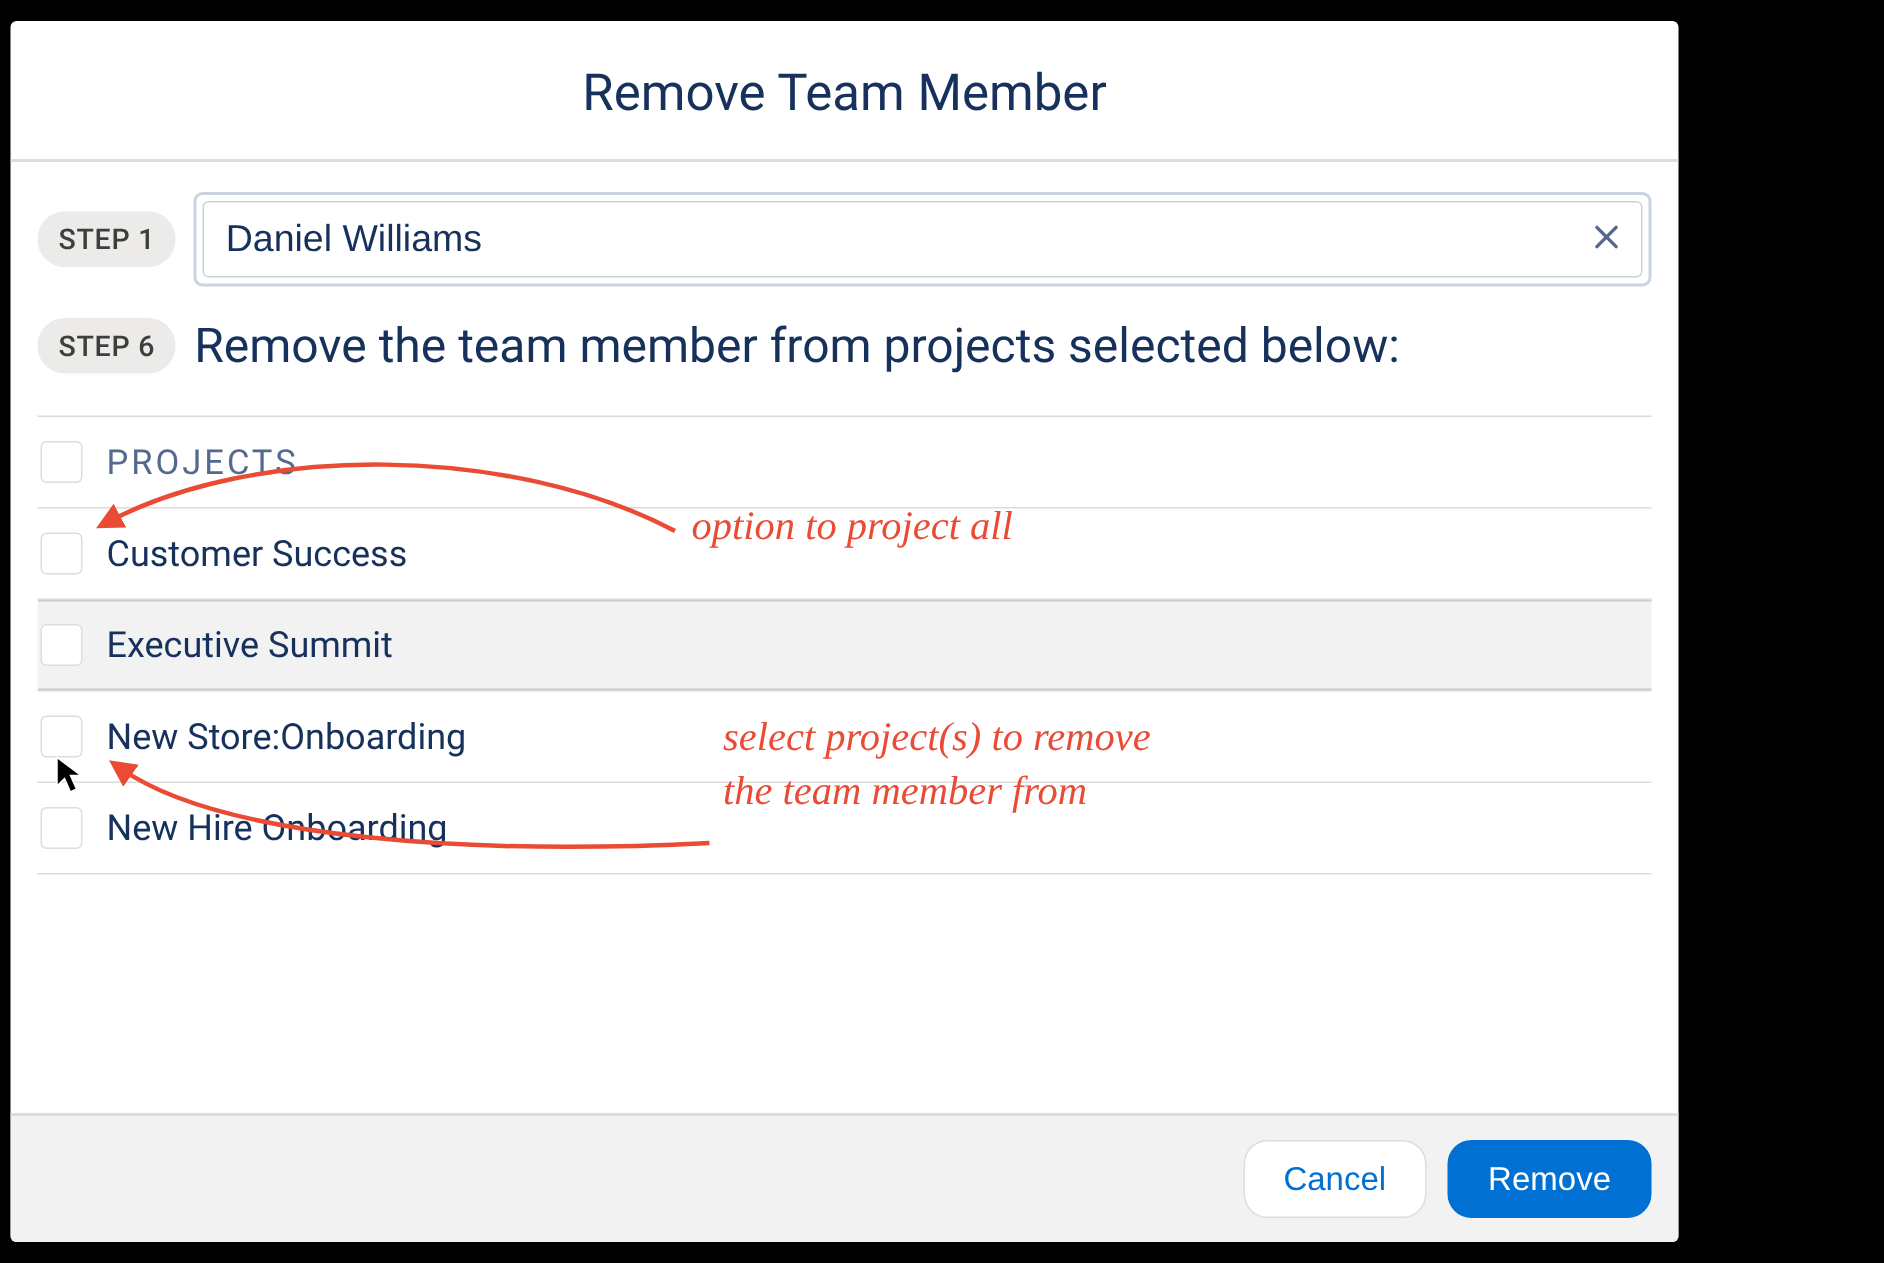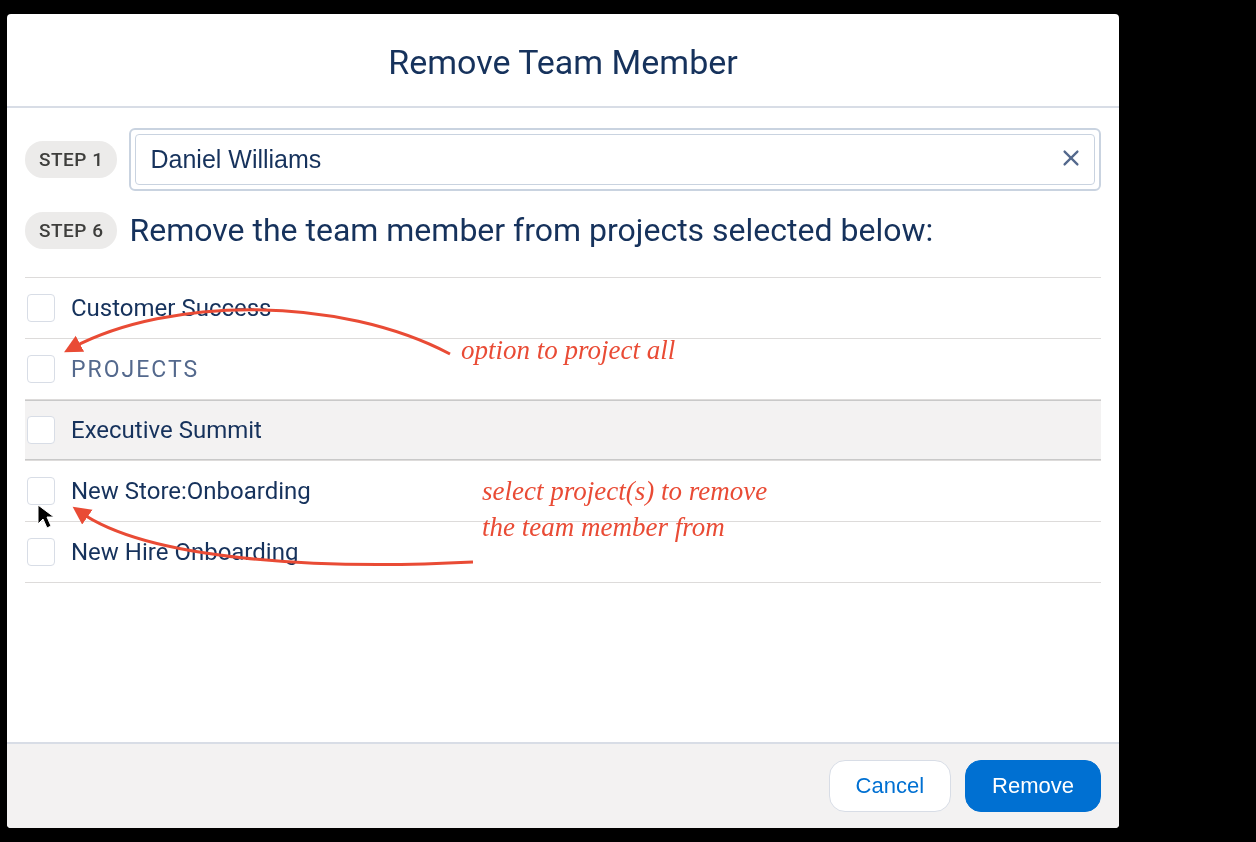--- a/index.html
+++ b/index.html
@@ -207,25 +207,25 @@
     </div>
 
     <div class="step-row">
       <span class="step-badge">STEP 6</span>
       <span class="step2-instruction">Remove the team member from projects selected below:</span>
     </div>
 
     <div class="project-list">
       <div class="list-row">
         <div class="checkbox"></div>
+        <span class="header-label">PROJECTS</span>
+      </div>
+      <div class="list-row">
+        <div class="checkbox"></div>
         <span class="project-label">Customer Success</span>
-      </div>
-      <div class="list-row">
-        <div class="checkbox"></div>
-        <span class="header-label">PROJECTS</span>
       </div>
       <div class="list-row hover">
         <div class="checkbox"></div>
         <span class="project-label">Executive Summit</span>
       </div>
       <div class="list-row">
         <div class="checkbox"></div>
         <span class="project-label">New Store:Onboarding</span>
       </div>
       <div class="list-row">

